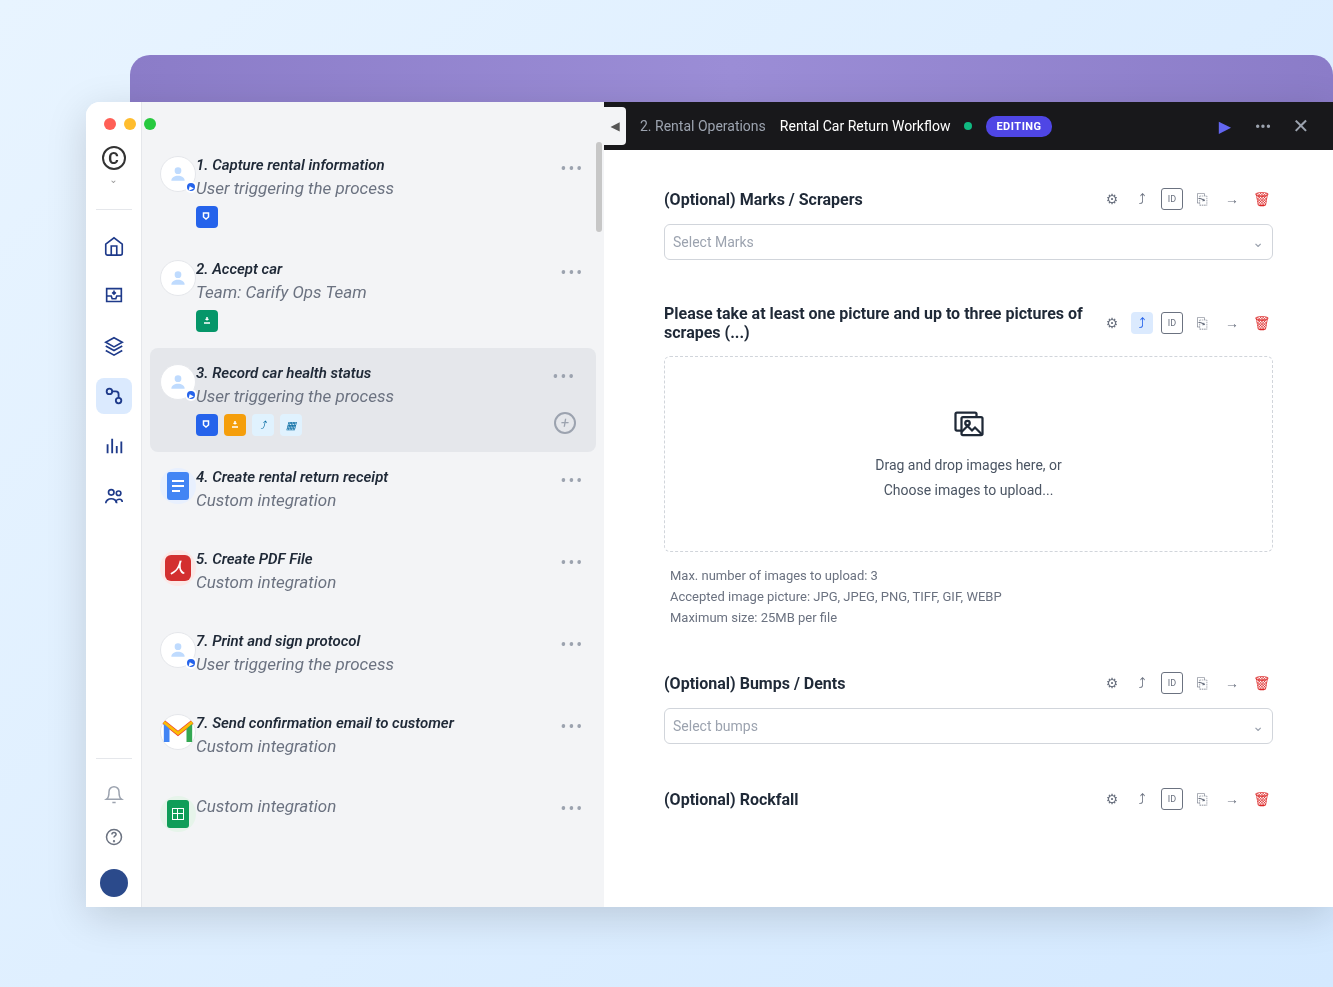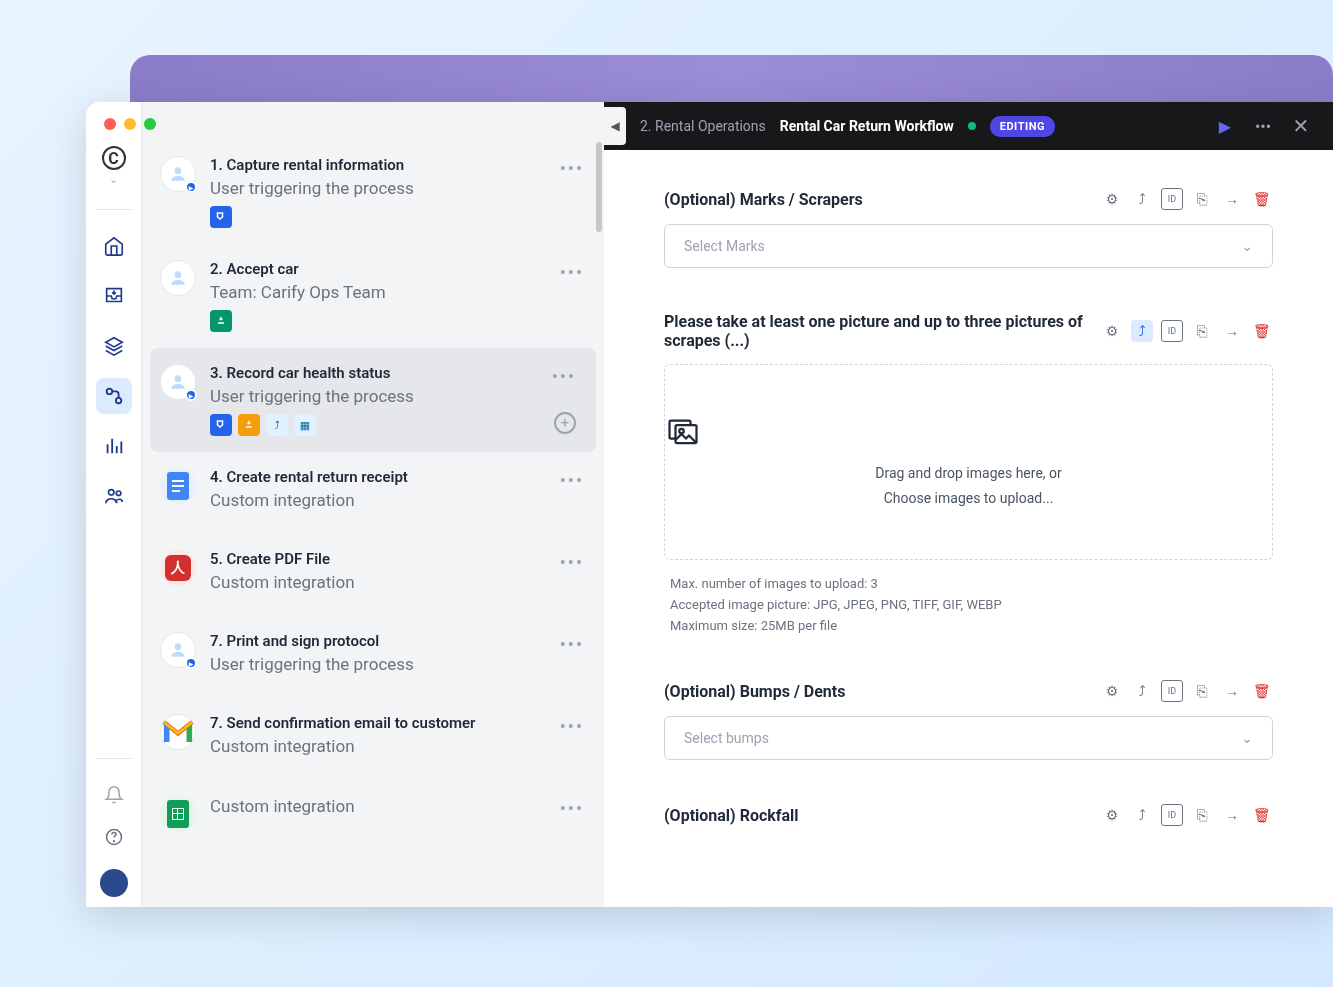--- a/index.html
+++ b/index.html
@@ -13,55 +13,55 @@
 .tl-green { background: #27c93f; }
 .left-rail { width: 56px; background: #fff; border-right: 1px solid #e5e7eb; display: flex; flex-direction: column; align-items: center; padding-top: 44px; }
 .rail-logo { width: 24px; height: 24px; border: 2px solid #333; border-radius: 50%; display: flex; align-items: center; justify-content: center; font-weight: bold; color: #333; font-size: 16px; margin-bottom: 4px; }
 .rail-caret { color: #999; font-size: 10px; margin-bottom: 18px; }
 .rail-divider { width: 36px; height: 1px; background: #e5e7eb; margin: 6px 0 18px; }
 .rail-icon { width: 36px; height: 36px; display: flex; align-items: center; justify-content: center; color: #1e3a8a; margin-bottom: 14px; border-radius: 8px; cursor: pointer; }
 .rail-icon.active { background: #dbeafe; }
 .rail-bottom { margin-top: auto; margin-bottom: 10px; display: flex; flex-direction: column; align-items: center; }
 .rail-avatar { width: 28px; height: 28px; border-radius: 50%; background: #2b4a8b; margin-top: 8px; }
 .steps-panel { width: 462px; background: #f3f4f6; overflow-y: auto; padding: 38px 0 0 0; position: relative; }
-.step-item { padding: 16px 20px 16px 18px; display: flex; gap: 14px; position: relative; }
+.step-item { padding: 16px 20px 16px 18px; display: flex; position: relative; font-style: italic; }
 .step-item.active { background: #e5e7eb; border-radius: 8px; margin: 0 8px; padding-left: 10px; padding-right: 0; }
 .step-icon-wrap { width: 36px; height: 36px; border-radius: 50%; background: #fff; border: 1px solid #e5e7eb; display: flex; align-items: center; justify-content: center; flex-shrink: 0; position: relative; }
 .step-user-icon { width: 20px; height: 20px; color: #bfdbfe; }
 .step-content { flex: 1; }
 .step-title { font-size: 15px; font-weight: 600; color: #1f2937; margin-bottom: 4px; }
 .step-subtitle { font-size: 17px; color: #6b7280; margin-bottom: 8px; }
 .step-badges { display: flex; gap: 6px; }
 .step-badge { width: 22px; height: 22px; border-radius: 4px; display: flex; align-items: center; justify-content: center; font-size: 11px; color: #fff; }
 .bg-blue { background: #2563eb; }
 .bg-green { background: #059669; }
 .bg-lightblue { background: #e0f2fe; color: #0369a1; }
 .step-dots { position: absolute; top: 18px; right: 20px; color: #9ca3af; font-size: 18px; cursor: pointer; letter-spacing: 2px; }
 .step-add { position: absolute; bottom: 18px; right: 20px; width: 22px; height: 22px; border-radius: 50%; border: 2px solid #9ca3af; display: flex; align-items: center; justify-content: center; color: #9ca3af; font-size: 15px; cursor: pointer; }
 .step-doc-icon { width: 36px; height: 36px; border-radius: 50%; display: flex; align-items: center; justify-content: center; }
 .step-doc-icon svg { width: 36px; height: 36px; }
 .main-area { flex: 1; background: #fff; display: flex; flex-direction: column; position: relative; }
 .top-bar { height: 48px; background: #18181b; display: flex; align-items: center; padding: 0 20px 0 6px; gap: 14px; color: #fff; }
 .top-collapse { width: 22px; height: 38px; background: #f3f4f6; display:flex; align-items:center; justify-content:center; color:#555; border-radius: 0 4px 4px 0; margin-left: -6px; cursor:pointer; font-size: 12px;}
 .top-breadcrumb { color: #9ca3af; font-size: 14px; }
-.top-title { color: #fff; font-size: 14px; font-weight: 700; }
+.top-title { color: #fff; font-size: 14px; font-weight: 400; }
 .top-dot { width: 8px; height: 8px; border-radius: 50%; background: #10b981; }
 .top-badge { background: #4f46e5; color: #fff; font-size: 11px; font-weight: 700; padding: 4px 10px; border-radius: 10px; letter-spacing: 0.5px;}
 .top-spacer { flex: 1; }
 .top-action { color: #9ca3af; cursor: pointer; width: 24px; display: flex; justify-content: center; font-size: 16px;}
 .form-area { flex: 1; overflow-y: auto; padding: 38px 60px 20px 60px; }
 .form-section { margin-bottom: 44px; }
 .section-header { display: flex; align-items: center; margin-bottom: 14px; }
 .section-title { font-size: 16px; font-weight: 700; color: #1f2937; flex: 1; }
 .section-actions { display: flex; gap: 8px; align-items: center; }
 .section-action { width: 22px; height: 22px; display: flex; align-items: center; justify-content: center; color: #6b7280; cursor: pointer; font-size: 14px; border-radius: 4px;}
 .section-action.active { background: #dbeafe; color: #2563eb; }
 .section-action.danger { color: #dc2626; }
-.select-box { width: 100%; height: 44px; border: 1px solid #d1d5db; border-radius: 6px; padding: 0 19px; display: flex; align-items: center; justify-content: space-between; color: #9ca3af; font-size: 14px; cursor: pointer; }
-.dropzone { width: 100%; height: 196px; border: 1px dashed #d1d5db; border-radius: 6px; display: flex; flex-direction: column; justify-content: center; gap: 12px; color: #4b5563; }
+.select-box { width: 100%; height: 36px; border: 1px solid #d1d5db; border-radius: 6px; padding: 0 8px; display: flex; align-items: center; justify-content: space-between; color: #9ca3af; font-size: 14px; cursor: pointer; }
+.dropzone { width: 100%; height: 196px; border: 1px dashed #d1d5db; border-radius: 6px; display: flex; flex-direction: column; align-items: center; justify-content: center; gap: 12px; color: #4b5563; }
 .dropzone-icon { width: 36px; height: 36px; color: #1f2937; }
 .dropzone-text { font-size: 14px; text-align: center; line-height: 1.8; }
 .upload-hints { margin-top: 14px; font-size: 13px; color: #6b7280; line-height: 1.6; margin-left: 6px; }
 .panel-scroll { position: absolute; top: 40px; right: 2px; width: 6px; height: 90px; background: #c7c7c7; border-radius: 3px; }
 </style>
 </head>
 <body>
 
 <div class="purple-header"></div>
 

